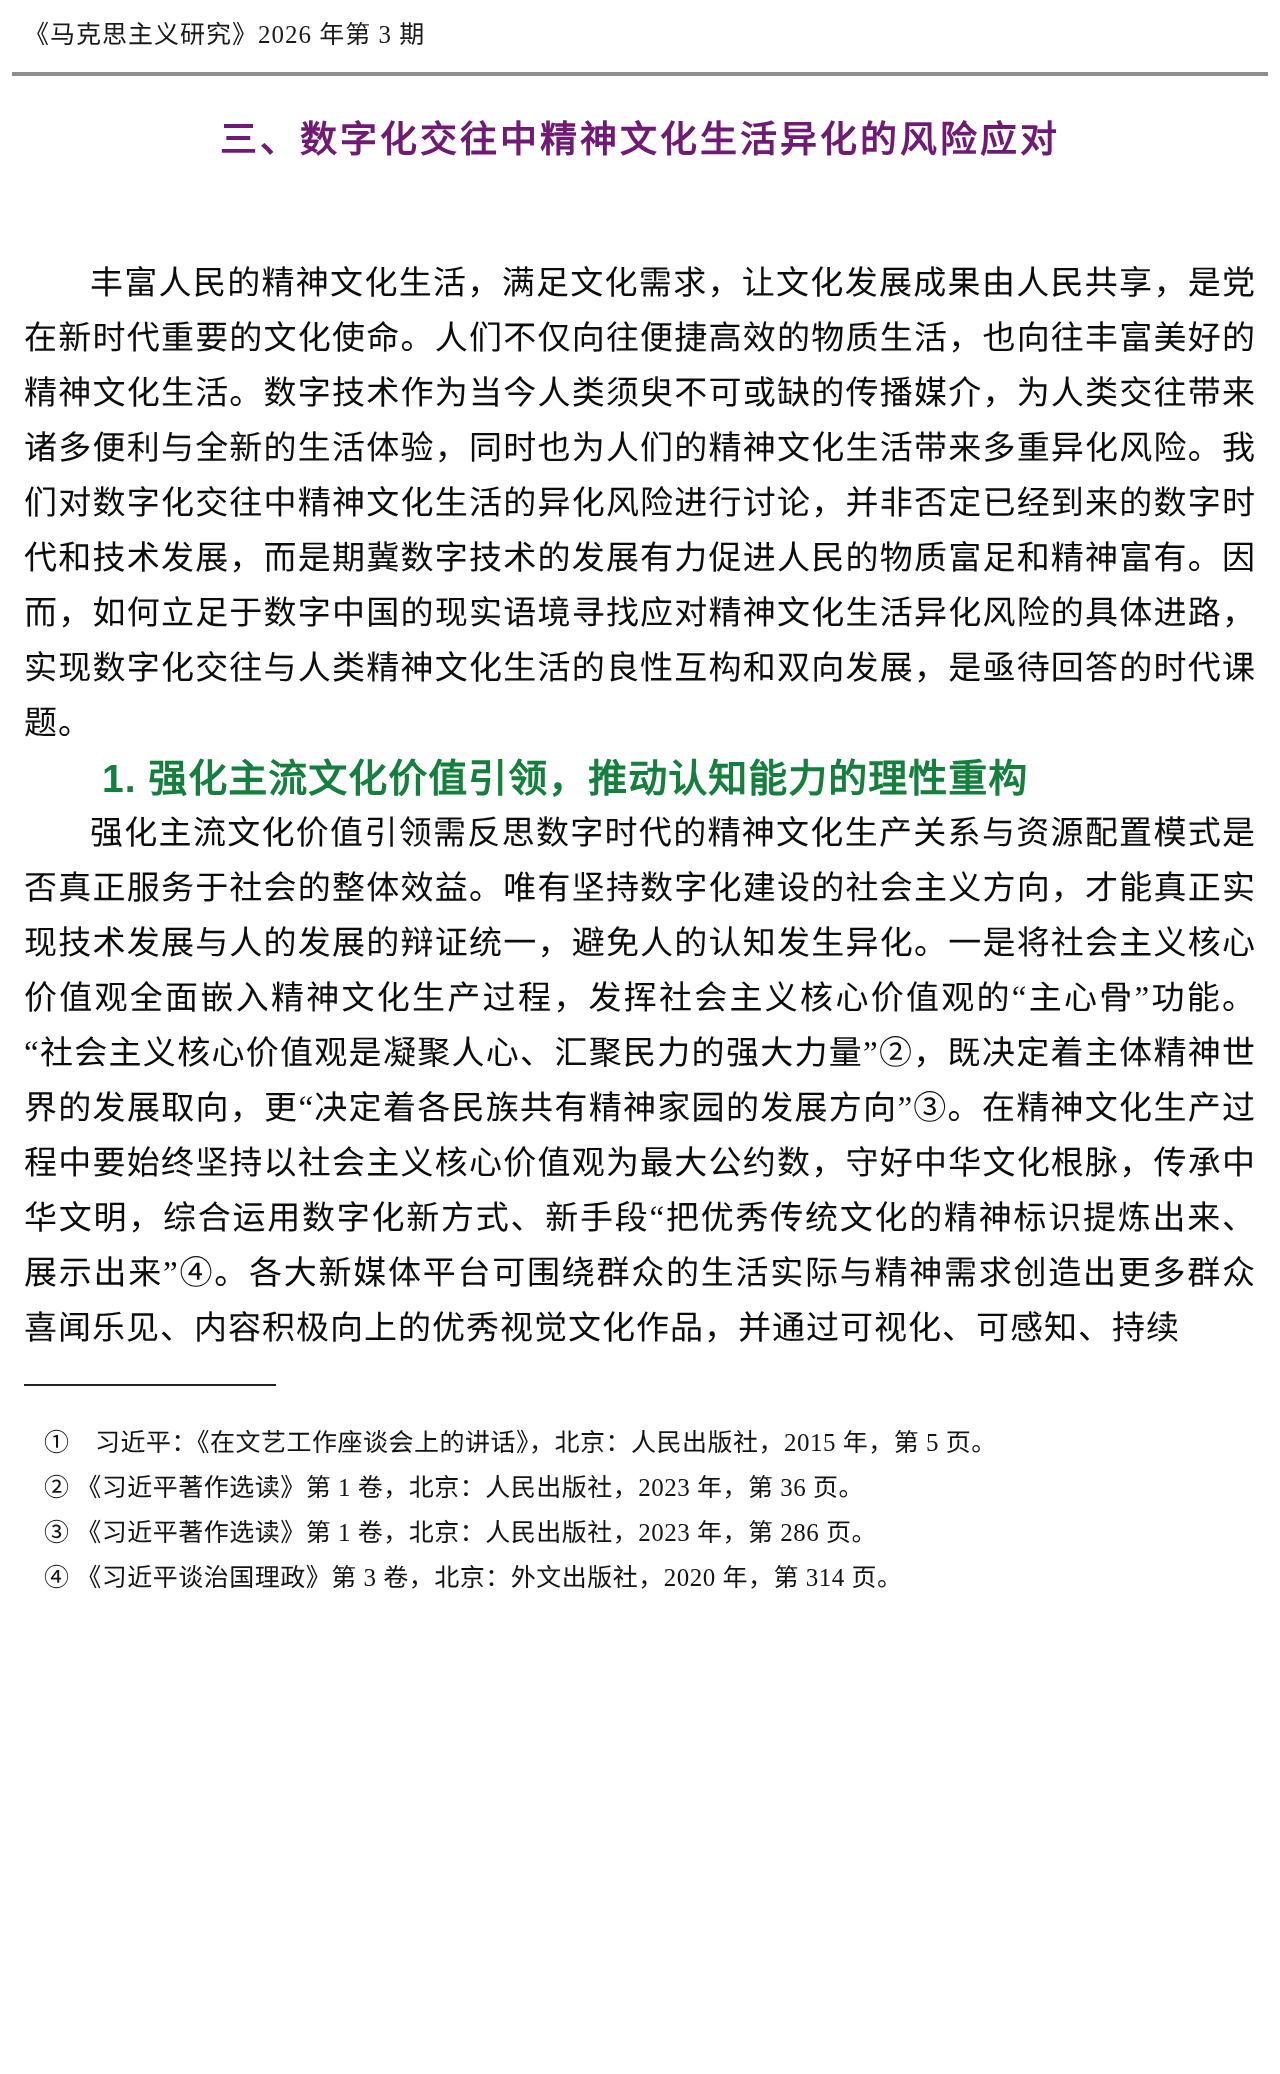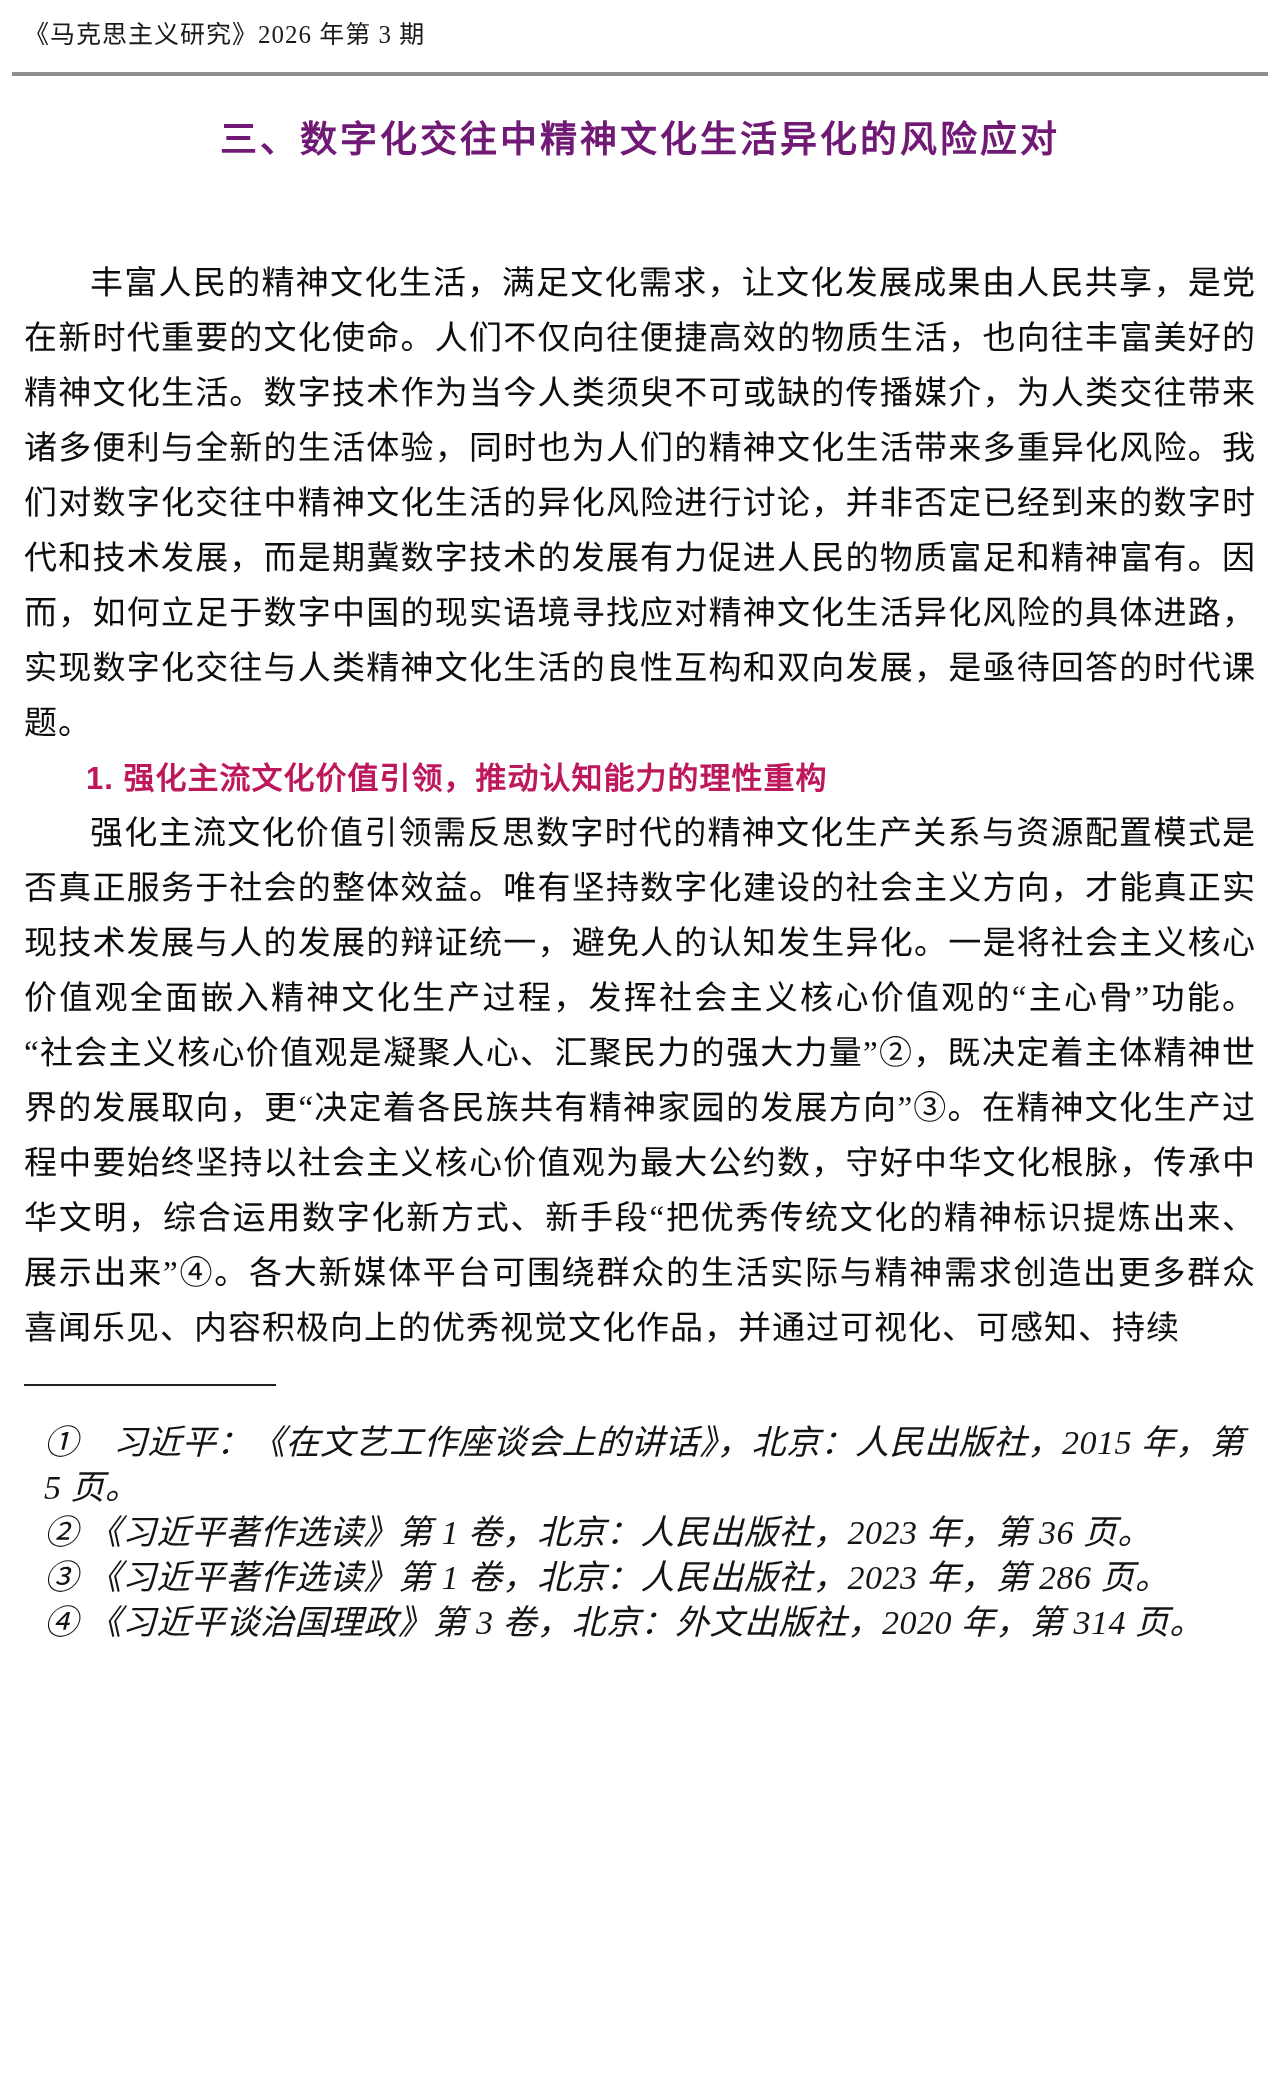--- a/index.html
+++ b/index.html
@@ -48,44 +48,43 @@
     text-align: justify;
     text-indent: 2em;
     color: #0d0d0d;
     font-family: Liberation Serif, serif;
   }
   .para-first {
     margin-top: 88px;
   }
   .sub-heading {
     margin: 0;
-    font-size: 31px;
+    font-size: 39px;
     line-height: 55px;
     font-weight: 700;
     text-indent: 2em;
     letter-spacing: 1px;
-    color: #be185d;
+    color: #15803d;
     font-family: "Liberation Sans", "DejaVu Sans", sans-serif;
   }
   .footnote-rule {
     width: 252px;
     height: 2px;
     background: #222222;
     margin: 28px 0 0 0;
   }
   .footnotes {
     margin-top: 34px;
     padding-left: 20px;
   }
   .footnote-line {
-    font-size: 34px;
+    font-size: 25px;
     line-height: 45px;
     letter-spacing: 0.5px;
     color: #141414;
-    font-style: italic;
   }
   .page-number {
     margin-top: 26px;
     margin-left: 14px;
     font-size: 27px;
     letter-spacing: 2px;
     color: #141414;
   }
 </style>
 </head>

